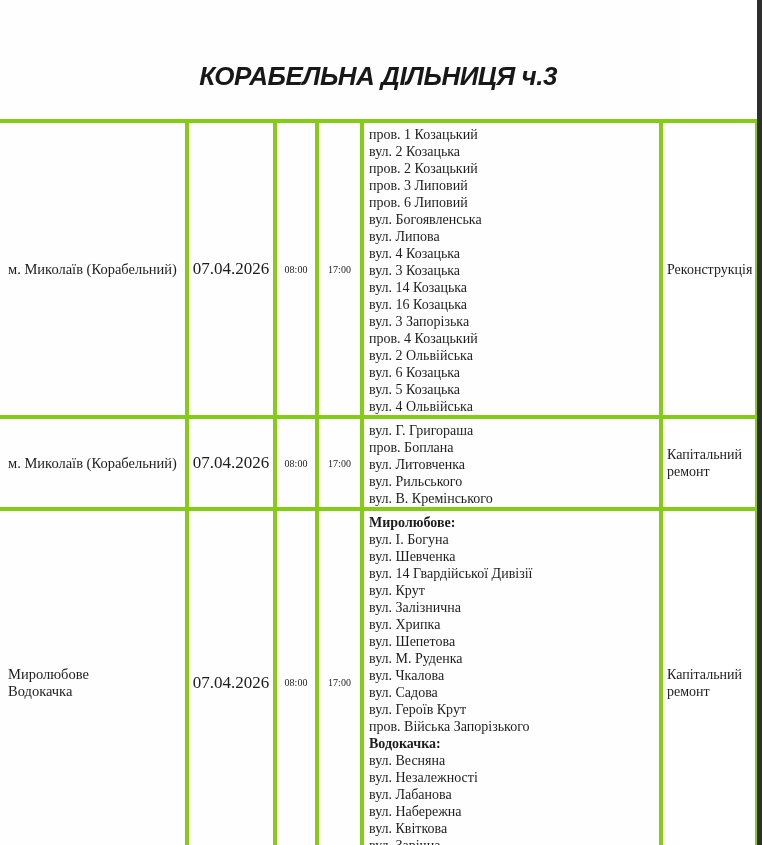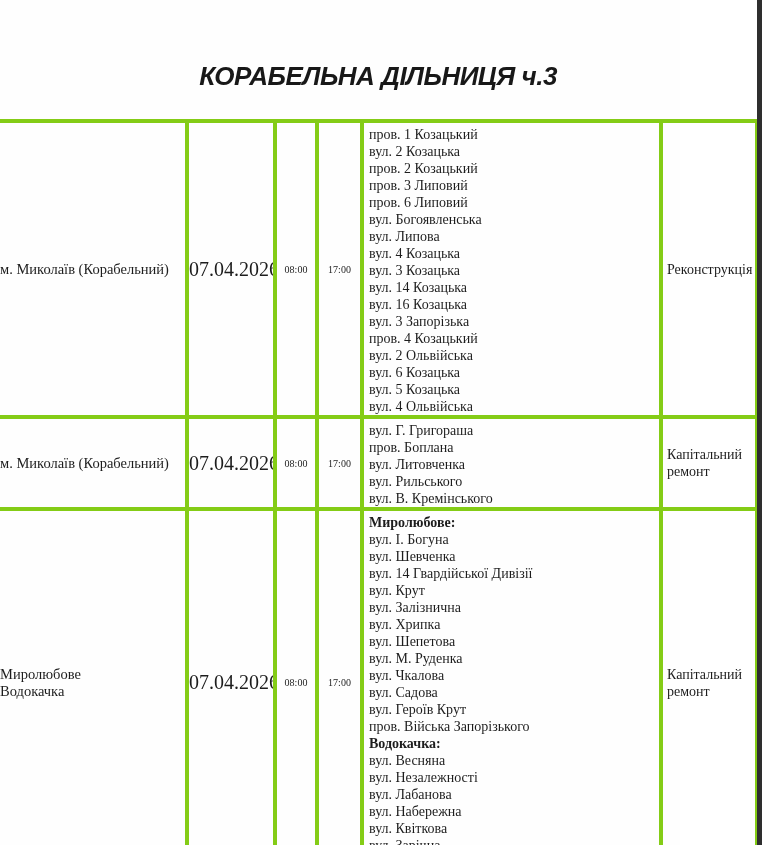--- a/index.html
+++ b/index.html
@@ -31,22 +31,22 @@
     table-layout: fixed;
     font-size: 14px;
     color: #1d1d1d;
   }
   table.outage td {
     border: 4px solid #84cc16;
     vertical-align: middle;
     overflow: hidden;
   }
   table.outage td:first-child { border-left: none; }
-  td.loc { text-align: left; padding-left: 0; font-size: 14.5px; line-height: 17px; }
-  td.date { font-size: 20px; }
+  td.loc { text-align: left; padding-left: 8px; font-size: 14.5px; line-height: 17px; }
+  td.date { text-align: center; font-size: 17px; }
   td.time { text-align: center; font-size: 10px; padding: 0 1px; }
   td.streets {
     vertical-align: top;
     text-align: left;
     padding: 3px 4px 0 5px;
     line-height: 17px;
     font-size: 14px;
   }
   td.work {
     text-align: left;

